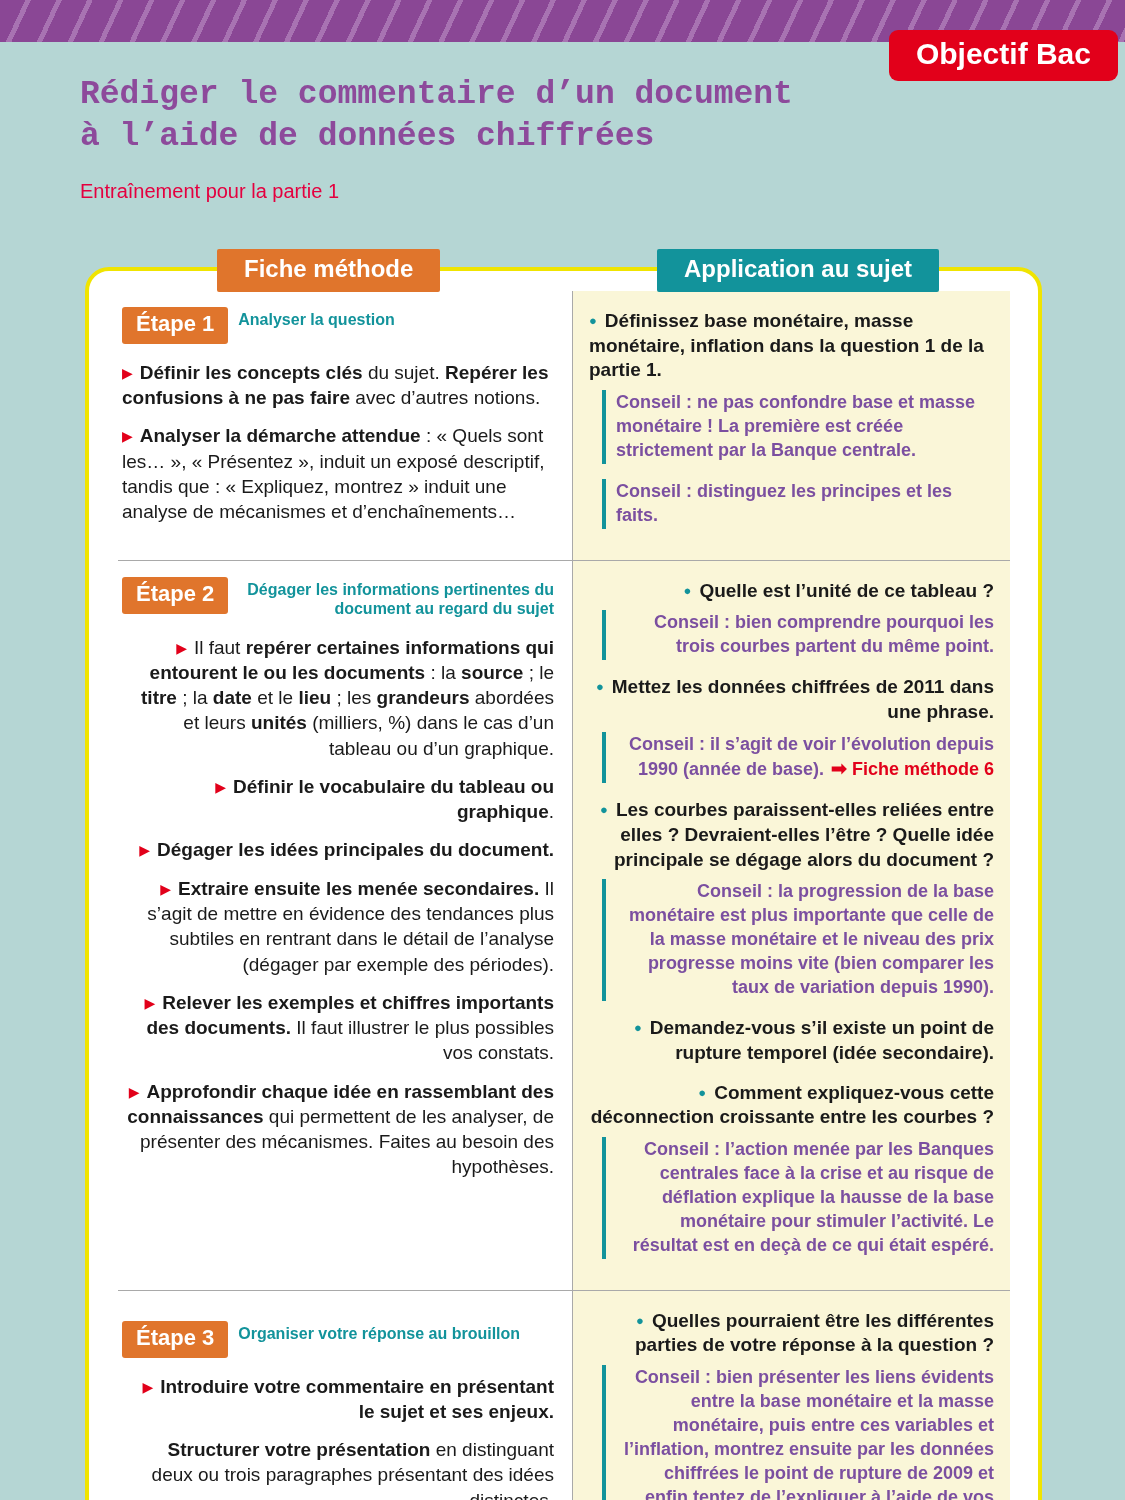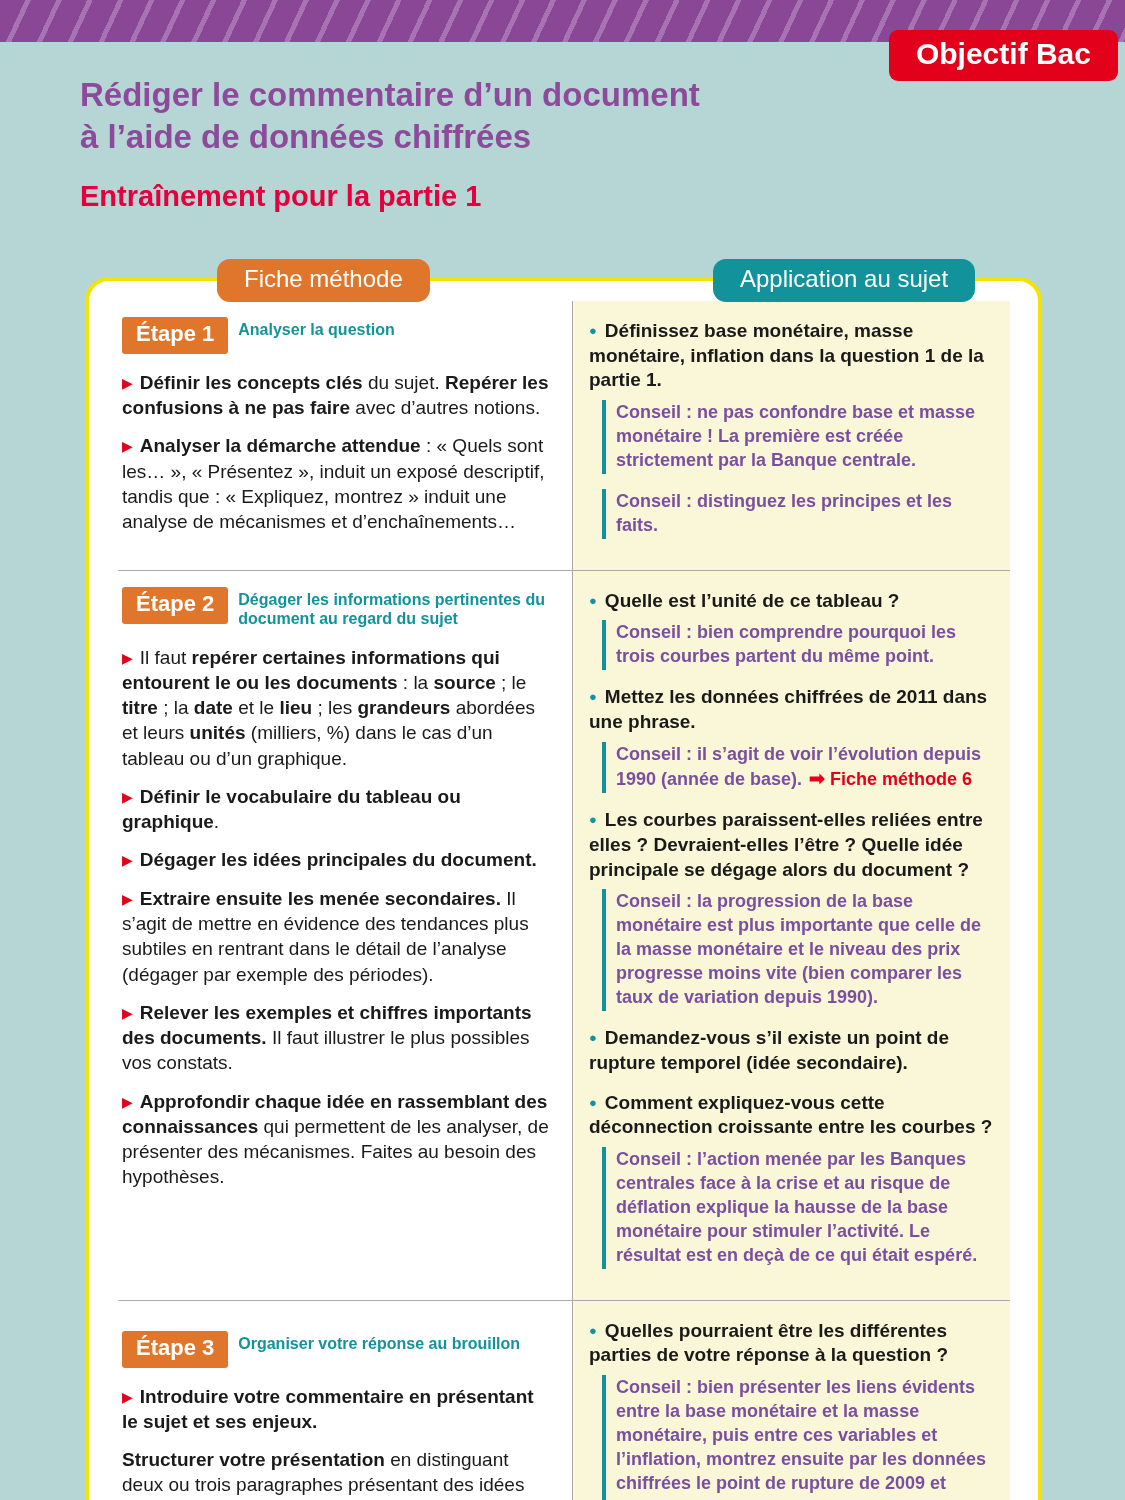--- a/index.html
+++ b/index.html
@@ -19,33 +19,33 @@
   }
   *{box-sizing:border-box;}
   body{margin:0;background:var(--page-background);font-family:"Liberation Sans",sans-serif;}
   .page{position:relative;width:1125px;height:1500px;background:var(--page-background);overflow:hidden;}
 
   .top-band{height:42px;width:100%;
     background:repeating-linear-gradient(115deg,var(--band-purple) 0 23px,var(--band-stripe) 23px 28px);}
   .bac-badge{position:absolute;top:30px;right:7px;background:var(--badge-red);color:#fff;
     font-weight:bold;font-size:30px;padding:7px 27px 10px;border-radius:9px;z-index:3;}
 
-  .title{color:var(--title-purple);font-size:33px;font-weight:bold;margin:32px 4px 0 80px;line-height:1.27;}
+  .title{color:var(--title-purple);font-size:33px;font-weight:bold;margin:32px 4px 0 80px;line-height:1.27;font-family:Liberation Mono, monospace;}
   .title span{display:block;}
-  .subtitle{color:var(--subtitle-pink);font-size:29px;font-weight:bold;margin:22px 0 0 80px;}
+  .subtitle{color:var(--subtitle-pink);font-size:20px;font-weight:normal;margin:22px 0 0 80px;}
 
   .method-box{position:relative;margin:64px 83px 0 85px;background:#fff;
     border:4px solid var(--yellow-border);border-radius:24px;padding:20px 28px 6px 29px;}
-  .tab{position:absolute;top:-22px;color:#fff;font-weight:normal;font-size:24px;
-    padding:6px 27px 9px;border-radius:13px;z-index:2;}
+  .tab{position:absolute;top:-22px;color:#fff;font-weight:bold;font-size:24px;
+    padding:6px 27px 9px;border-radius:2px;z-index:2;}
   .tab-left{left:128px;background:var(--orange);}
-  .tab-right{left:624px;background:var(--teal);}
+  .tab-right{left:568px;background:var(--teal);}
 
   .row{display:grid;grid-template-columns:455px 1fr;}
-  .row + .row{border-top:1px solid var(--divider-gray);}
+  .row + .row{border-top:1px solid var(--divider-gray);text-align:right;}
   .left-cell{padding:16px 18px 18px 4px;border-right:1px solid var(--divider-gray);}
   .right-cell{background:var(--yellow-panel);padding:18px 16px 16px 16px;}
 
   .step-header{display:flex;gap:10px;align-items:flex-start;margin:0 0 16px;}
   .etape-badge{background:var(--orange);color:#fff;font-weight:bold;font-size:22px;
     padding:4px 14px 7px;border-radius:3px;white-space:nowrap;}
   .step-title{color:var(--teal);font-size:16px;font-weight:bold;margin:3px 0 0;line-height:1.22;}
 
   .method-para{font-size:19px;line-height:1.33;margin:0 0 13px;color:var(--text-dark);}
   .tri{color:var(--badge-red);font-size:14px;margin-right:7px;vertical-align:1px;}

